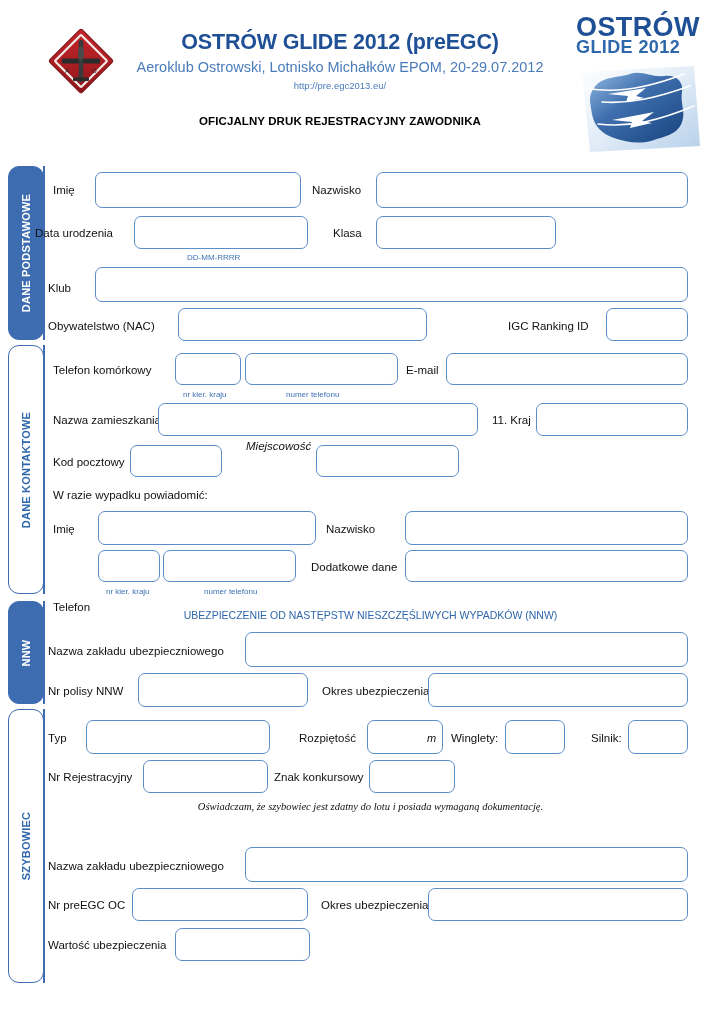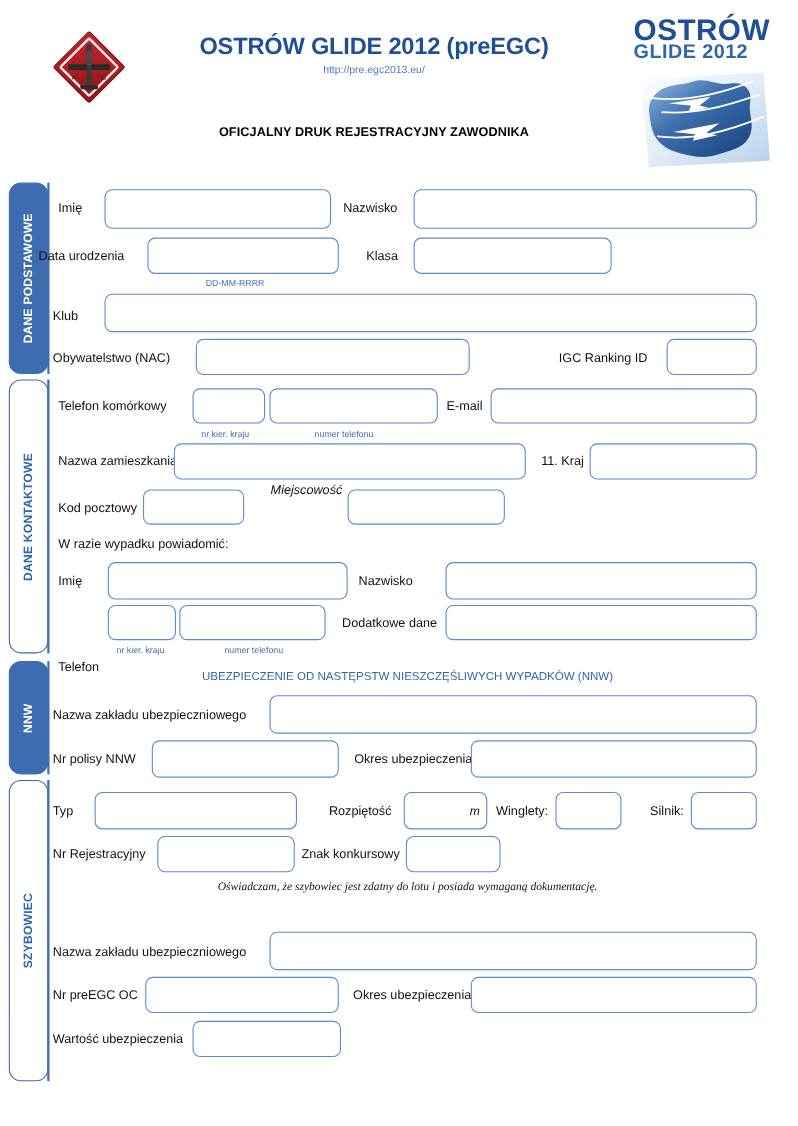--- a/index.html
+++ b/index.html
@@ -201,20 +201,21 @@
         <rect x="-8" y="16.5" width="16" height="3.6" rx="1" fill="#2b2b2b"></rect>
         <ellipse cx="0" cy="-8" rx="3" ry="7" fill="#4a4a4a"></ellipse>
       </g>
       <text x="20" y="48" font-family="DejaVu Sans, sans-serif" font-size="6" fill="#2b2b2b">A</text>
       <text x="47" y="48" font-family="DejaVu Sans, sans-serif" font-size="6" fill="#2b2b2b">O</text>
     </svg>
   </div>
 
   <div class="title-block">
     <div class="main-title">OSTRÓW GLIDE 2012 (preEGC)</div>
+    <div class="sub-title">Aeroklub Ostrowski, Lotnisko Michałków EPOM, 20-29.07.2012</div>
     <div class="url-line">http://pre.egc2013.eu/</div>
   </div>
 
   <div class="doc-title">OFICJALNY DRUK REJESTRACYJNY ZAWODNIKA</div>
 
   <div class="ostrow-logo">
     <div class="ostrow-word">OSTRÓW</div>
     <div class="glide-word">GLIDE 2012</div>
     <svg class="poland-shape" width="140" height="100" viewBox="0 0 140 100" aria-hidden="true">
       <defs>

